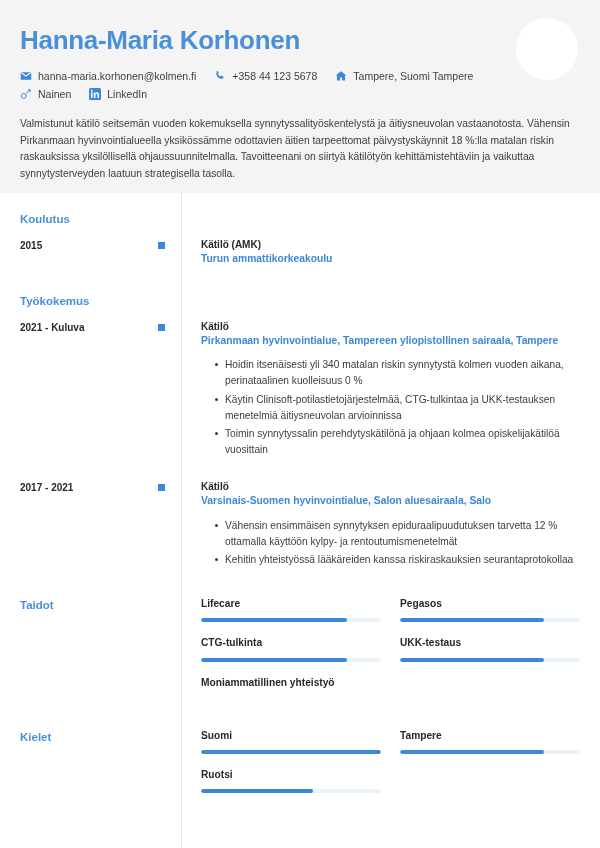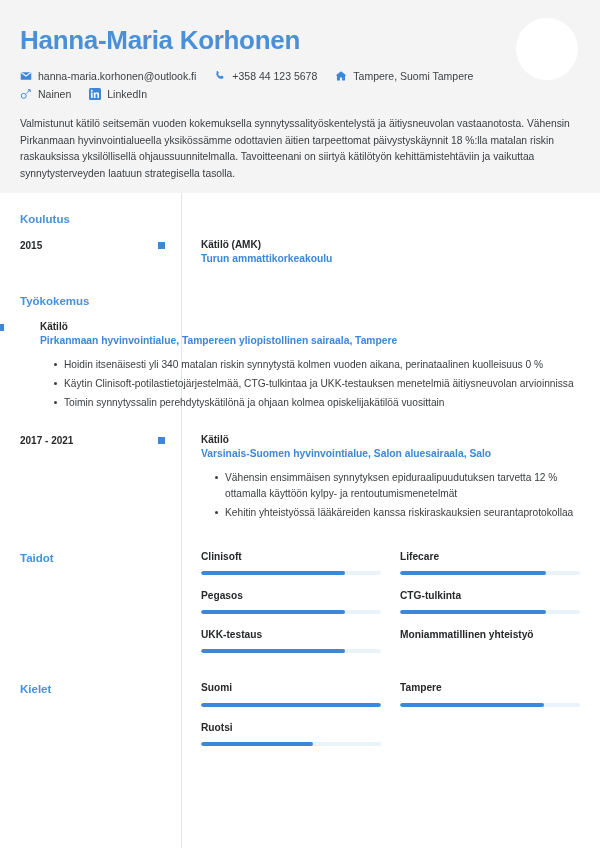--- a/index.html
+++ b/index.html
@@ -257,21 +257,21 @@
 
       <div class="contact-row">
 
         <span class="contact-item">
           <span class="ic">
             <svg viewBox="0 0 16 16" width="12" height="12" fill="currentColor">
                 <path d="M1 3h14v10H1z" fill="currentColor"></path>
                 <path d="M1 3l7 5 7-5" stroke="#f4f4f4" stroke-width="1.4" fill="none"></path>
               </svg>
           </span>
-          <span>hanna-maria.korhonen@outlook.fi</span>
+          <span>hanna-maria.korhonen@kolmen.fi</span>
         </span>
 
         <span class="contact-item">
           <span class="ic">
             <svg viewBox="0 0 16 16" width="12" height="12" fill="currentColor">
                 <path d="M3.6 1.6c.5-.5 1.2-.4 1.6.2l1 1.5c.3.5.2 1.1-.2 1.5l-.7.6c.6 1.5 1.8 2.7 3.3 3.3l.6-.7c.4-.4 1-.5 1.5-.2l1.5 1c.6.4.7 1.1.2 1.6l-.9.9c-.5.5-1.2.6-1.9.4C6.9 11.8 4.2 9.1 3.1 5.9c-.2-.7-.1-1.4.4-1.9l.1-2.4z"></path>
               </svg>
           </span>
           <span>+358 44 123 5678</span>
         </span>
@@ -344,20 +344,21 @@
     <div class="section">
       <div class="section-label">
         <div class="section-title">Työkokemus</div>
       </div>
       <div class="section-content"></div>
     </div>
 
     <div class="gap-sm"></div>
 
     <div class="entry">
+      <div class="entry-date">2021 - Kuluva</div>
       <div class="entry-main">
         <span class="marker"></span>
         <div class="entry-role">Kätilö</div>
         <div class="entry-org">Pirkanmaan hyvinvointialue, Tampereen yliopistollinen sairaala, Tampere</div>
         <ul class="bullets">
           <li>Hoidin itsenäisesti yli 340 matalan riskin synnytystä kolmen vuoden aikana, perinataalinen kuolleisuus 0 %</li>
           <li>Käytin Clinisoft-potilastietojärjestelmää, CTG-tulkintaa ja UKK-testauksen menetelmiä äitiysneuvolan arvioinnissa</li>
           <li>Toimin synnytyssalin perehdytyskätilönä ja ohjaan kolmea opiskelijakätilöä vuosittain</li>
         </ul>
       </div>
@@ -380,26 +381,20 @@
 
     <div class="gap-lg"></div>
 
     <div class="section">
       <div class="section-label">
         <div class="section-title">Taidot</div>
       </div>
       <div class="section-content">
         <div class="bar-grid">
 
-          <div class="bar-item">
-            <div class="bar-label">Clinisoft</div>
-            <div class="bar-track">
-              <div class="bar-fill" style="width: 80%;"></div>
-            </div>
-          </div>
 
           <div class="bar-item">
             <div class="bar-label">Lifecare</div>
             <div class="bar-track">
               <div class="bar-fill" style="width: 81%;"></div>
             </div>
           </div>
 
           <div class="bar-item">
             <div class="bar-label">Pegasos</div>

